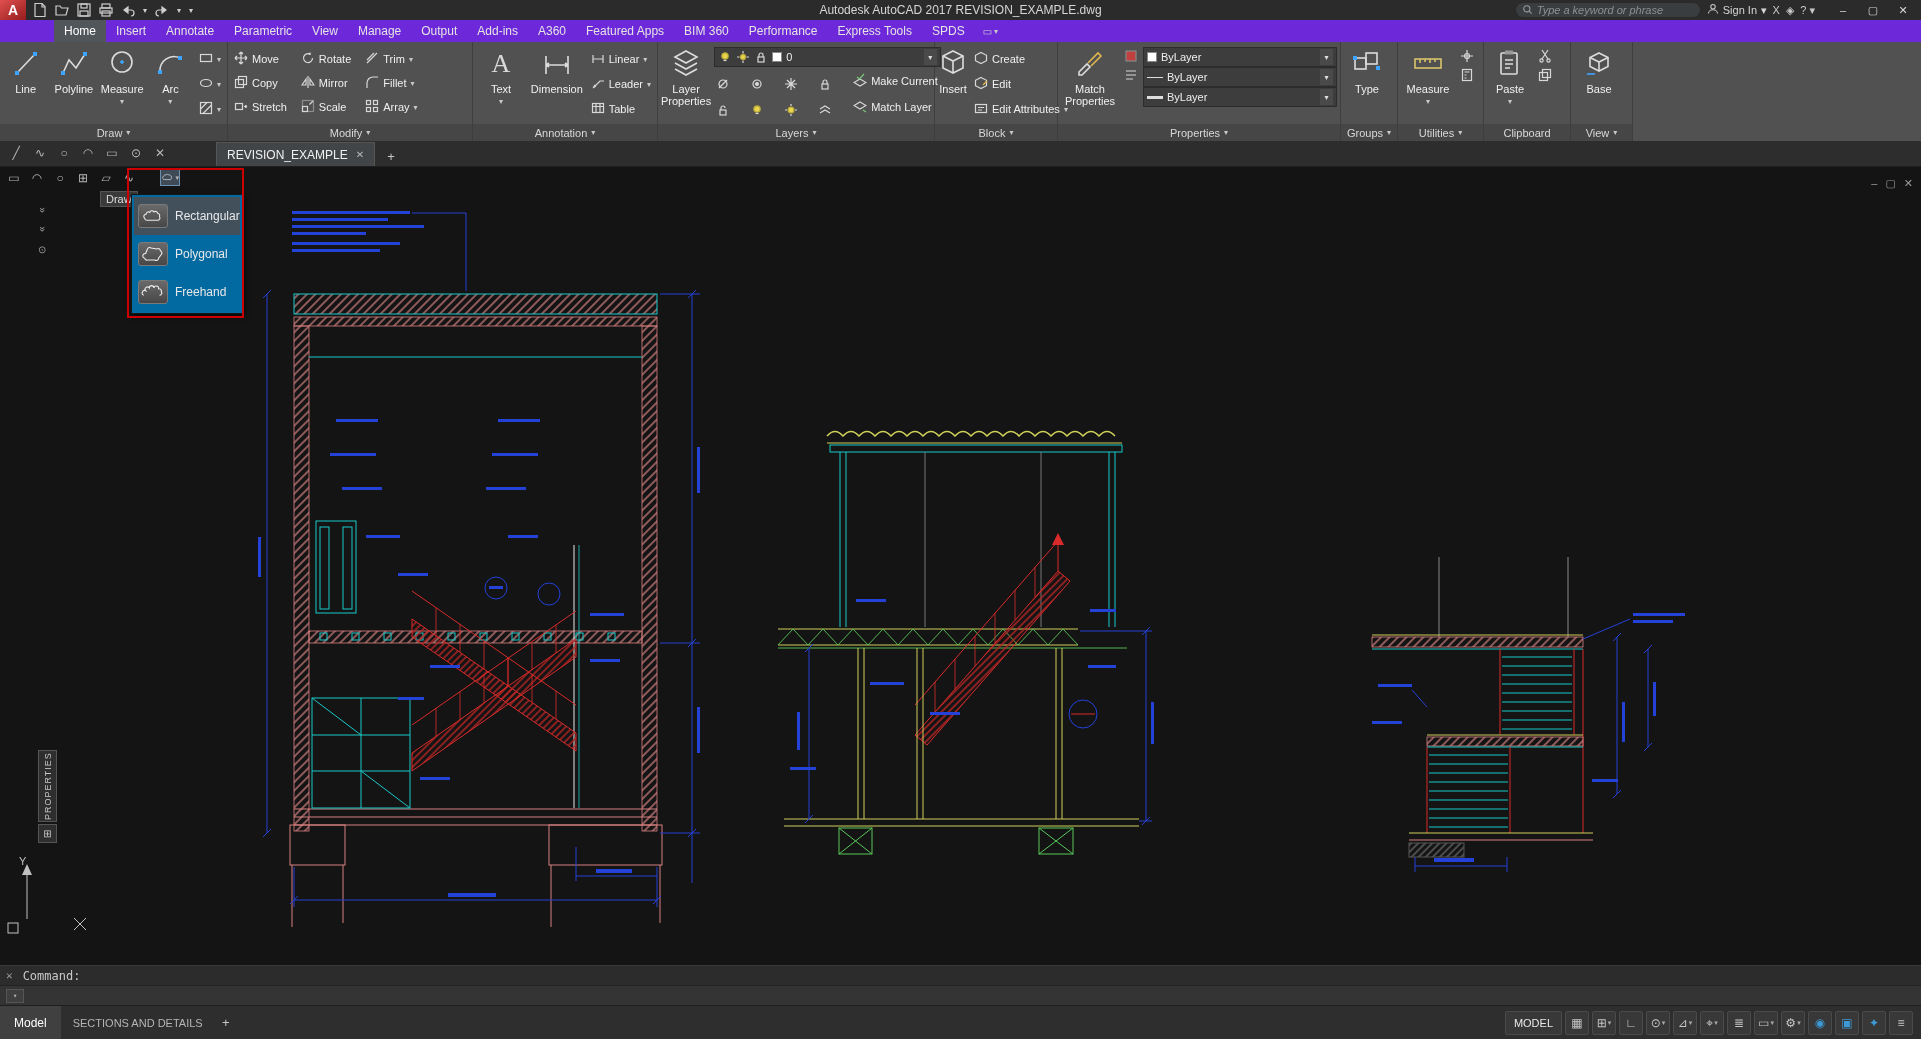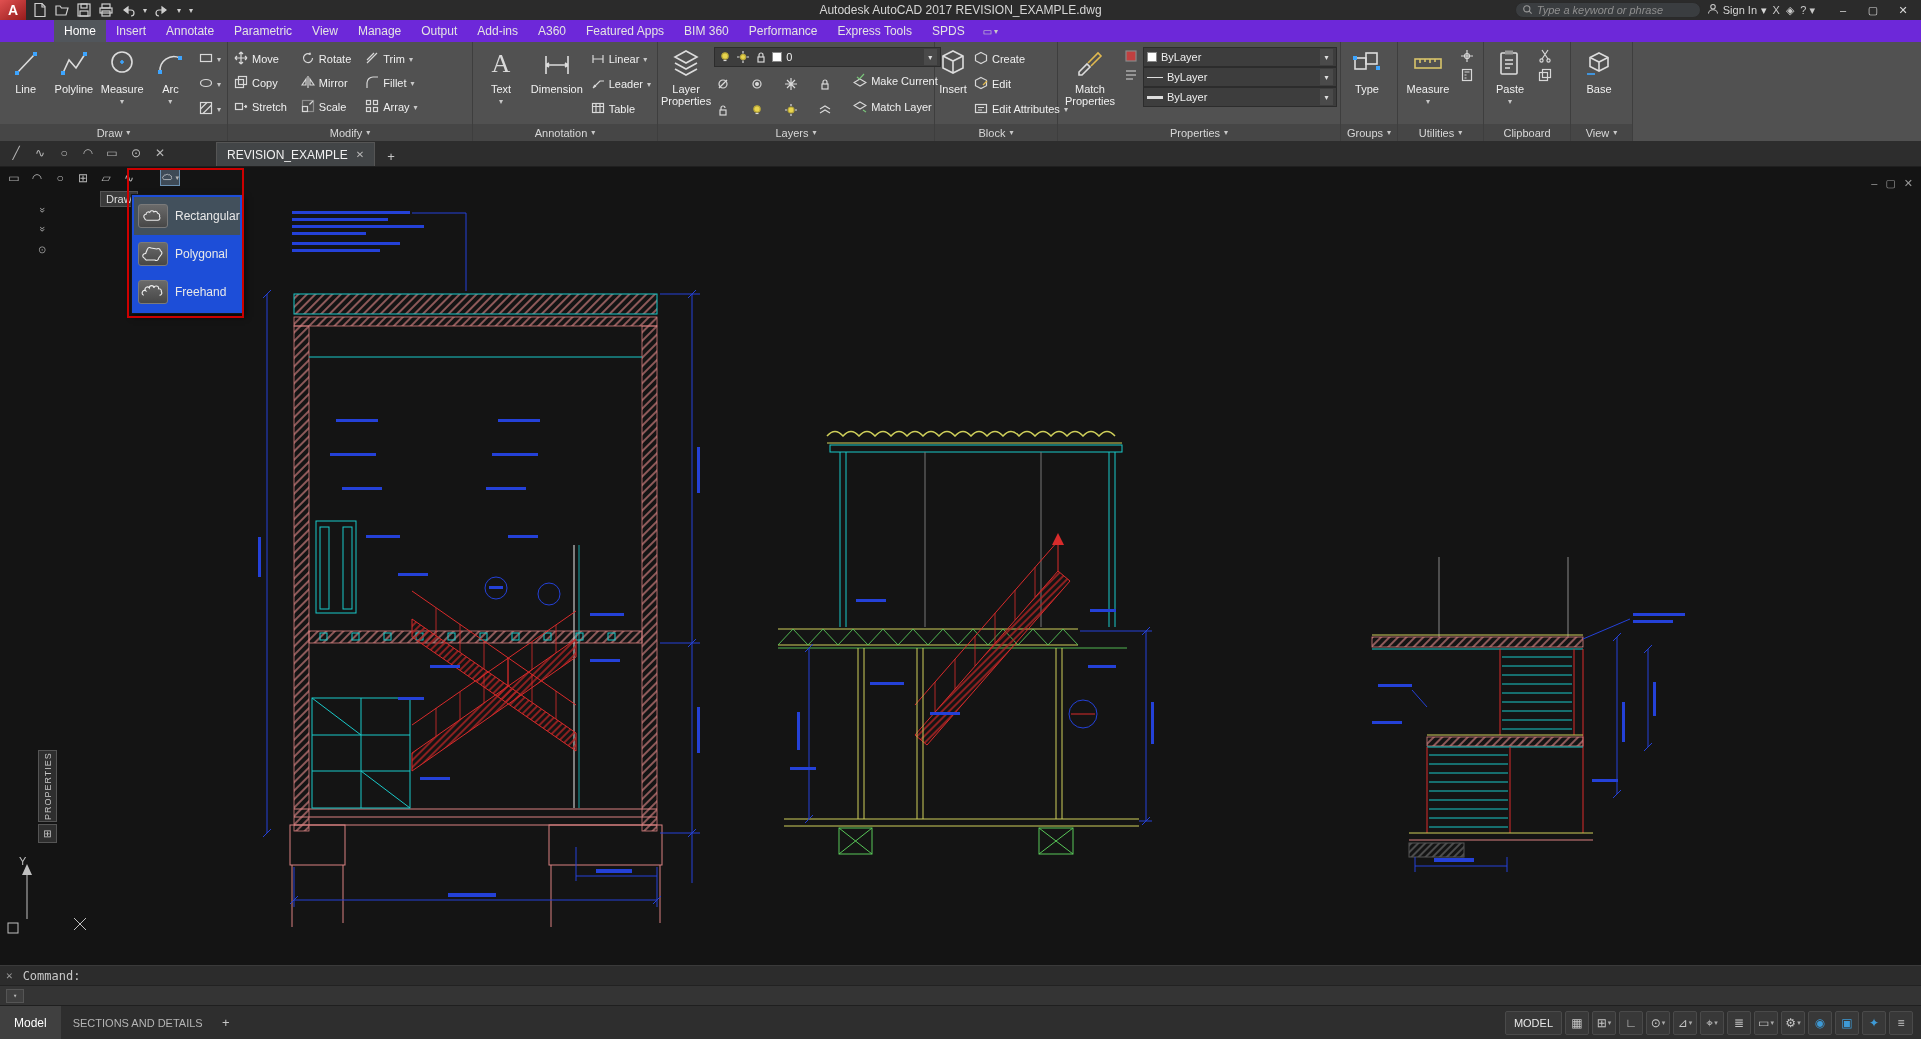--- a/index.html
+++ b/index.html
@@ -58,21 +58,21 @@
 
   
   .canvas { position:relative; height:798px; background:#141414; flex:0 0 auto; overflow:hidden; }
   .canvas svg.draw-space { position:absolute; inset:0; }
   .dwg-winbtns { position:absolute; right:8px; top:10px; display:flex; gap:8px; color:#9a9a9a; font-size:11px; }
   .float-row { position:absolute; left:4px; top:2px; display:flex; gap:3px; align-items:center; }
   .fchip { width:20px; height:17px; display:flex; align-items:center; justify-content:center; color:#b8b8b8; font-size:12px; }
   .fchip.pressed { background:#3e4a56; border:1px solid #6b90b0; }
   .fchip .cz { font-size:7px; margin-left:1px; }
   .draw-label { position:absolute; left:100px; top:24px; background:#3a3a3a; border:1px solid #555; color:#ddd; font-size:11px; padding:1px 5px; z-index:1; }
-  .flyout { position:absolute; left:131px; top:27px; width:112px; background:#1d4ed8; border:1px solid #161616; box-shadow:2px 3px 6px rgba(0,0,0,.6); z-index:3; padding:2px; }
+  .flyout { position:absolute; left:131px; top:27px; width:112px; background:#0369a1; border:1px solid #161616; box-shadow:2px 3px 6px rgba(0,0,0,.6); z-index:3; padding:2px; }
   .fly-item { display:flex; align-items:center; gap:7px; height:38px; padding:0 4px; font-size:12px; color:#e8e8e8; }
   .fly-item.hl { background:#42505c; }
   .fly-ic { width:30px; height:24px; background:linear-gradient(#6a6a6a,#474747); border:1px solid #7a7a7a; border-radius:3px; display:flex; align-items:center; justify-content:center; flex:0 0 auto; }
   .redbox { position:absolute; left:127px; top:1px; width:117px; height:150px; border:2px solid #cc0000; z-index:5; pointer-events:none; }
   .edge-ics { position:absolute; left:38px; top:39px; display:flex; flex-direction:column; gap:8px; color:#9a9a9a; font-size:10px; z-index:1; }
   .props-tab { position:absolute; left:38px; top:583px; width:19px; height:72px; background:#2e2e2e; border:1px solid #555; color:#c8c8c8; font-size:9px; letter-spacing:1px; display:flex; align-items:center; justify-content:center; writing-mode:vertical-rl; transform:rotate(180deg); z-index:2; }
   .props-ic { position:absolute; left:38px; top:657px; width:19px; height:19px; background:#2e2e2e; border:1px solid #555; color:#c8c8c8; font-size:10px; display:flex; align-items:center; justify-content:center; z-index:2; }
 
   
   .cmd { height:40px; background:#2c2c2c; border-top:1px solid #3a3a3a; display:flex; flex-direction:column; flex:0 0 auto; font-family:"DejaVu Sans Mono",monospace; }

